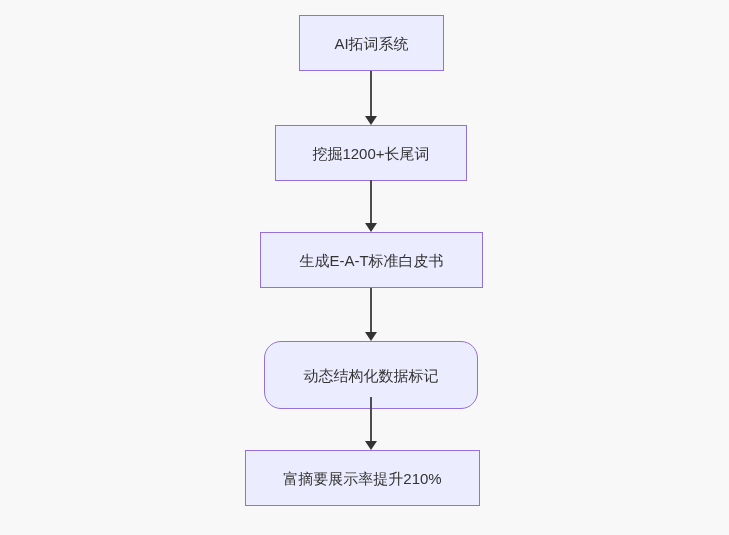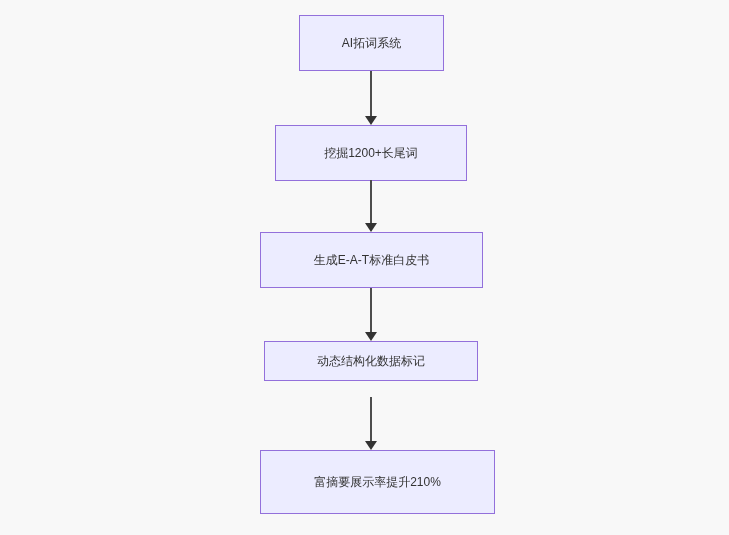--- a/index.html
+++ b/index.html
@@ -20,30 +20,30 @@
   }
   .node {
     position: absolute;
     background: #ECECFF;
     border: 1px solid #9370DB;
     box-sizing: border-box;
     display: flex;
     align-items: center;
     justify-content: center;
     color: #333333;
-    font-size: 12px;
+    font-size: 15px;
     line-height: 1;
     text-align: center;
     white-space: nowrap;
   }
   .n1 { left: 299px; top: 15px;  width: 145px; height: 56px; }
   .n2 { left: 275px; top: 125px; width: 192px; height: 56px; }
   .n3 { left: 260px; top: 232px; width: 223px; height: 56px; text-align: center; }
-  .n4 { left: 264px; top: 341px; width: 214px; height: 40px; }
-  .n5 { left: 260px; top: 450px; width: 235px; height: 64px; }
+  .n4 { left: 264px; top: 341px; width: 214px; height: 68px; border-radius: 17px; }
+  .n5 { left: 245px; top: 450px; width: 235px; height: 56px; }
 
   .arrow {
     position: absolute;
     width: 12px;
     margin-left: -6px;
     display: flex;
     flex-direction: column;
     align-items: center;
   }
   .a1 { left: 371px; top: 71px;  height: 54px; }

